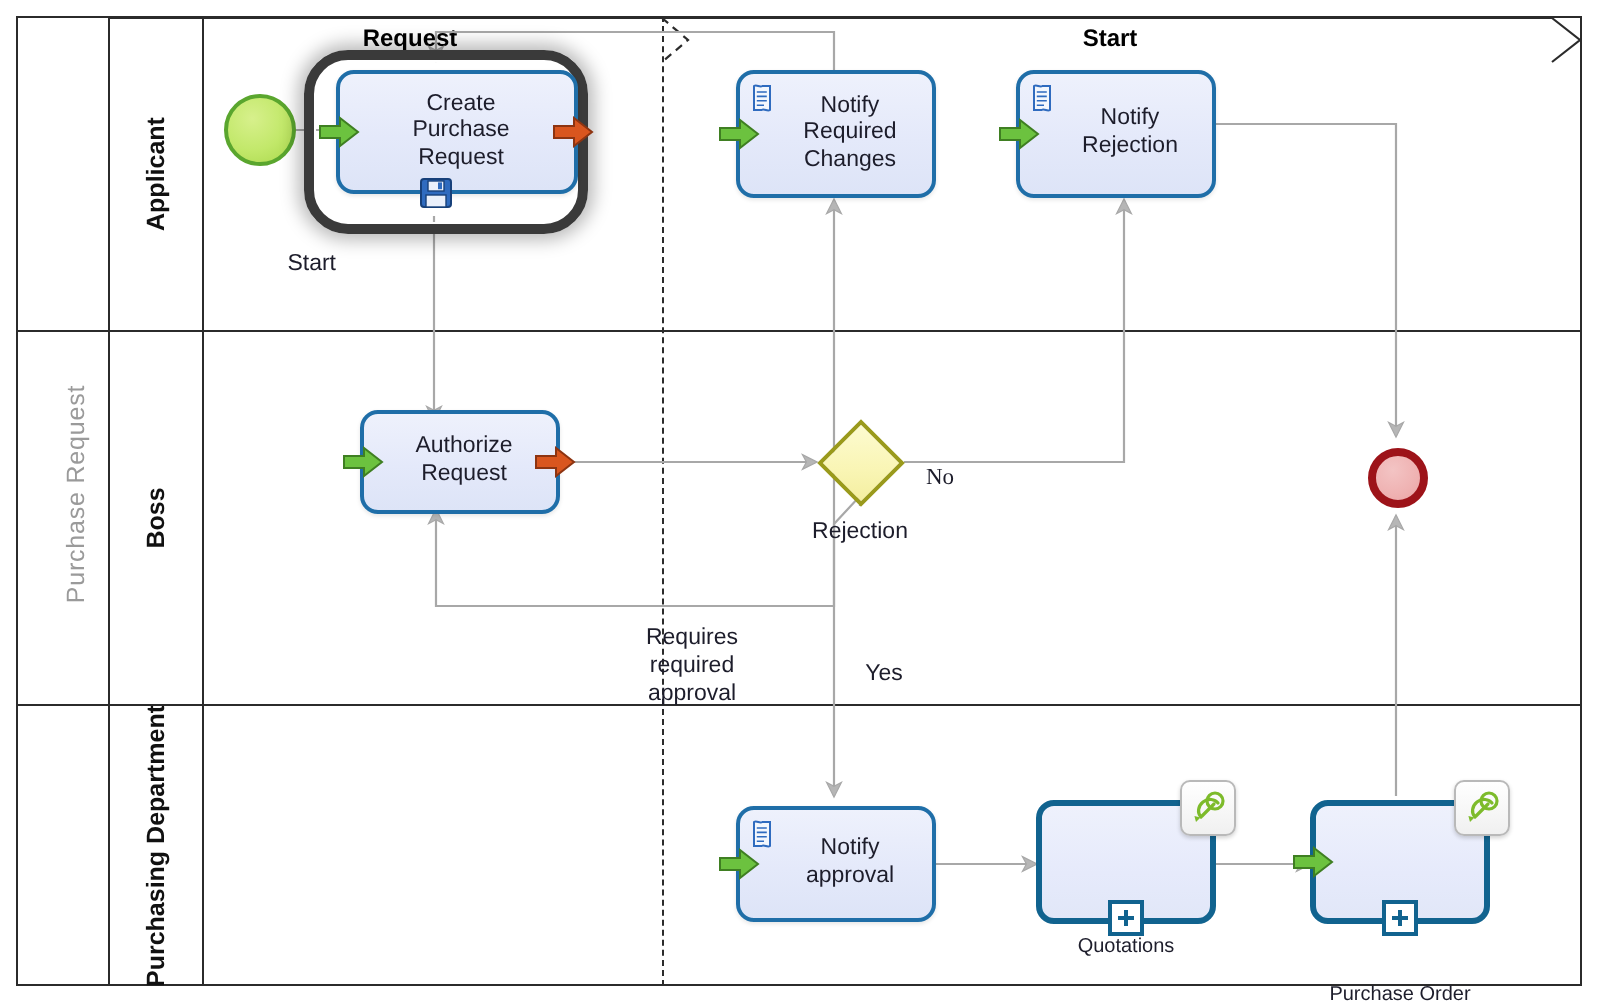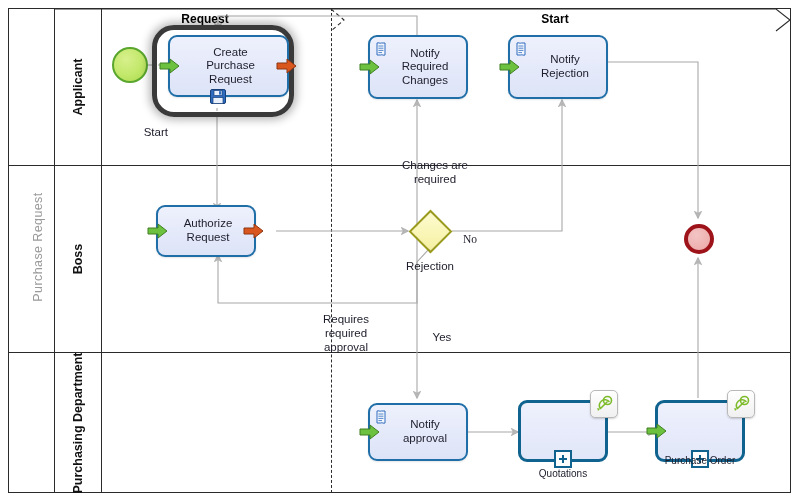--- a/index.html
+++ b/index.html
@@ -206,21 +206,21 @@
     </span>
     <div class="task-text with-icon">Notify
 Rejection</div>
     <span class="side-arrow left">
       <svg width="22" height="16" viewBox="0 0 22 16">
           <path d="M1,5 L11,5 L11,1 L20,8 L11,15 L11,11 L1,11 Z" fill="#6cc23f" stroke="#3f7f22" stroke-width="1"></path>
         </svg>
     </span>
   </div>
 
-  <div class="node task" style="left:156px;top:205px;width:100px;height:52px;">
+  <div class="node task" style="left:180px;top:205px;width:100px;height:52px;">
     <div class="task-text">Authorize
 Request</div>
     <span class="side-arrow left">
       <svg width="22" height="16" viewBox="0 0 22 16">
           <path d="M1,5 L11,5 L11,1 L20,8 L11,15 L11,11 L1,11 Z" fill="#6cc23f" stroke="#3f7f22" stroke-width="1"></path>
         </svg>
     </span>
     <span class="side-arrow right">
       <svg width="22" height="16" viewBox="0 0 22 16">
           <path d="M1,5 L11,5 L11,1 L20,8 L11,15 L11,11 L1,11 Z" fill="#d9561f" stroke="#8d3411" stroke-width="1"></path>
@@ -228,22 +228,20 @@
     </span>
   </div>
 
   <div class="node gateway" style="left:408px;top:209px;">
     <div class="gw-diamond"></div>
   </div>
   <div class="flow-label" style="left:385px;top:260px;width:90px;">Rejection</div>
 
   <div class="node event end-event" style="left:684px;top:224px;width:30px;height:30px;"></div>
 
-  <div class="flow-label" style="left:375px;top:159px;width:120px;">Changes are
-required</div>
   <div class="flow-label" style="left:450px;top:233px;width:40px;font-family:Liberation Serif, serif;">No</div>
   <div class="flow-label" style="left:422px;top:331px;width:40px;">Yes</div>
   <div class="flow-label" style="left:300px;top:313px;width:92px;">Requires
 required
 approval</div>
 
   <div class="node task" style="left:368px;top:403px;width:100px;height:58px;">
     <span class="script-icon">
       <svg width="12" height="15" viewBox="0 0 12 15">
         <path d="M2,1 C3.4,0.2 4.8,1.8 6.2,1 L10,1 L10,13 C8.6,13.8 7.2,12.2 5.8,13 L2,13 Z" fill="#f3f7fd" stroke="#2f6bbf" stroke-width="1"></path>
@@ -279,15 +277,15 @@
         <circle cx="16.5" cy="9.5" r="4" fill="none" stroke="#7dbb2b" stroke-width="1.6"></circle>
         <path d="M8.5,18.5 L7,20 L6.2,17 L9.2,17.8 Z" fill="#7dbb2b"></path>
       </svg>
     </span>
     <span class="side-arrow left" style="left:-12px;">
       <svg width="22" height="16" viewBox="0 0 22 16">
           <path d="M1,5 L11,5 L11,1 L20,8 L11,15 L11,11 L1,11 Z" fill="#6cc23f" stroke="#3f7f22" stroke-width="1"></path>
         </svg>
     </span>
   </div>
-  <div class="node-caption" style="left:645px;top:455px;width:110px;">Purchase Order</div>
+  <div class="node-caption" style="left:645px;top:492px;width:110px;">Purchase Order</div>
 
 </div>
 
 </body></html>

